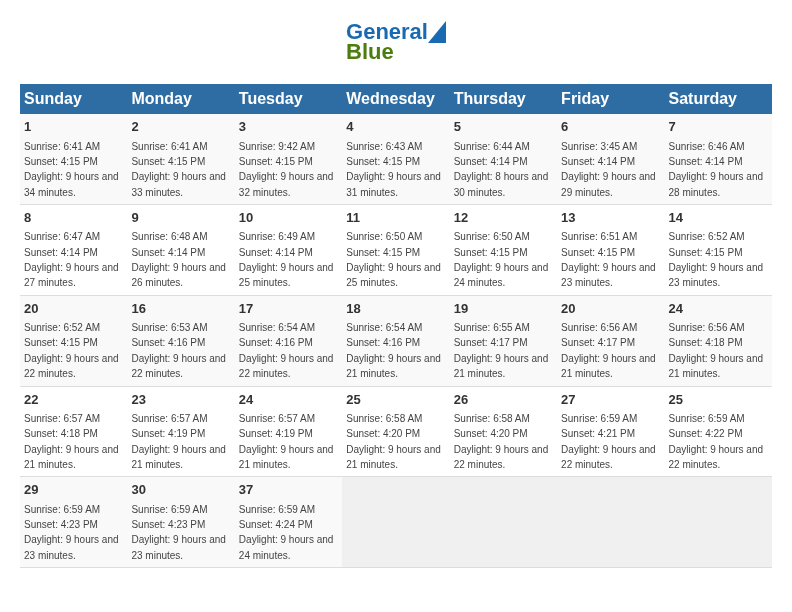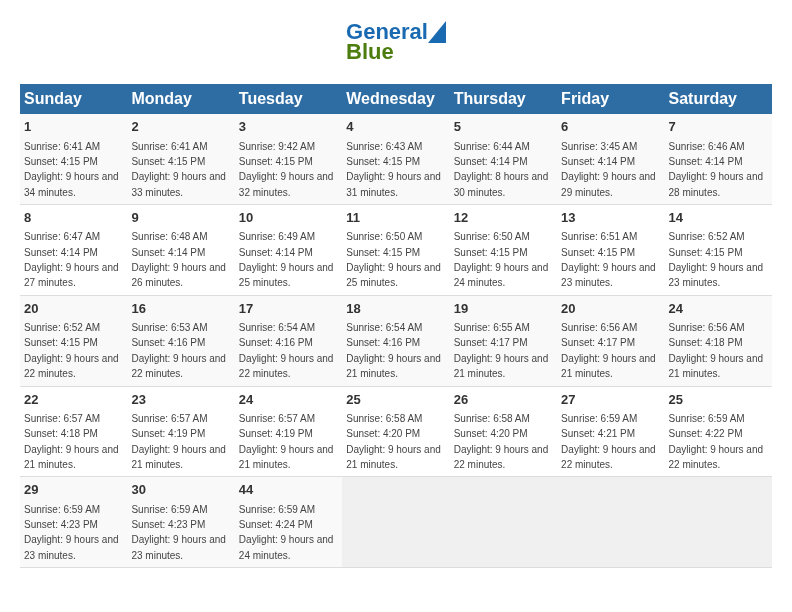--- a/index.html
+++ b/index.html
@@ -240,21 +240,21 @@
       </tr>
       <tr>
         <td><span class="day-num">29</span>
         <span class="day-info">Sunrise: 6:59 AM</span><br>
         <span class="day-info">Sunset: 4:23 PM</span><br>
         <span class="day-info">Daylight: 9 hours and 23 minutes.</span></td>
         <td><span class="day-num">30</span>
         <span class="day-info">Sunrise: 6:59 AM</span><br>
         <span class="day-info">Sunset: 4:23 PM</span><br>
         <span class="day-info">Daylight: 9 hours and 23 minutes.</span></td>
-        <td><span class="day-num">44</span>
+        <td><span class="day-num">37</span>
         <span class="day-info">Sunrise: 6:59 AM</span><br>
         <span class="day-info">Sunset: 4:24 PM</span><br>
         <span class="day-info">Daylight: 9 hours and 24 minutes.</span></td>
         <td class="empty-cell"></td>
         <td class="empty-cell"></td>
         <td class="empty-cell"></td>
         <td class="empty-cell"></td>
       </tr>
     </tbody>
 </table>

